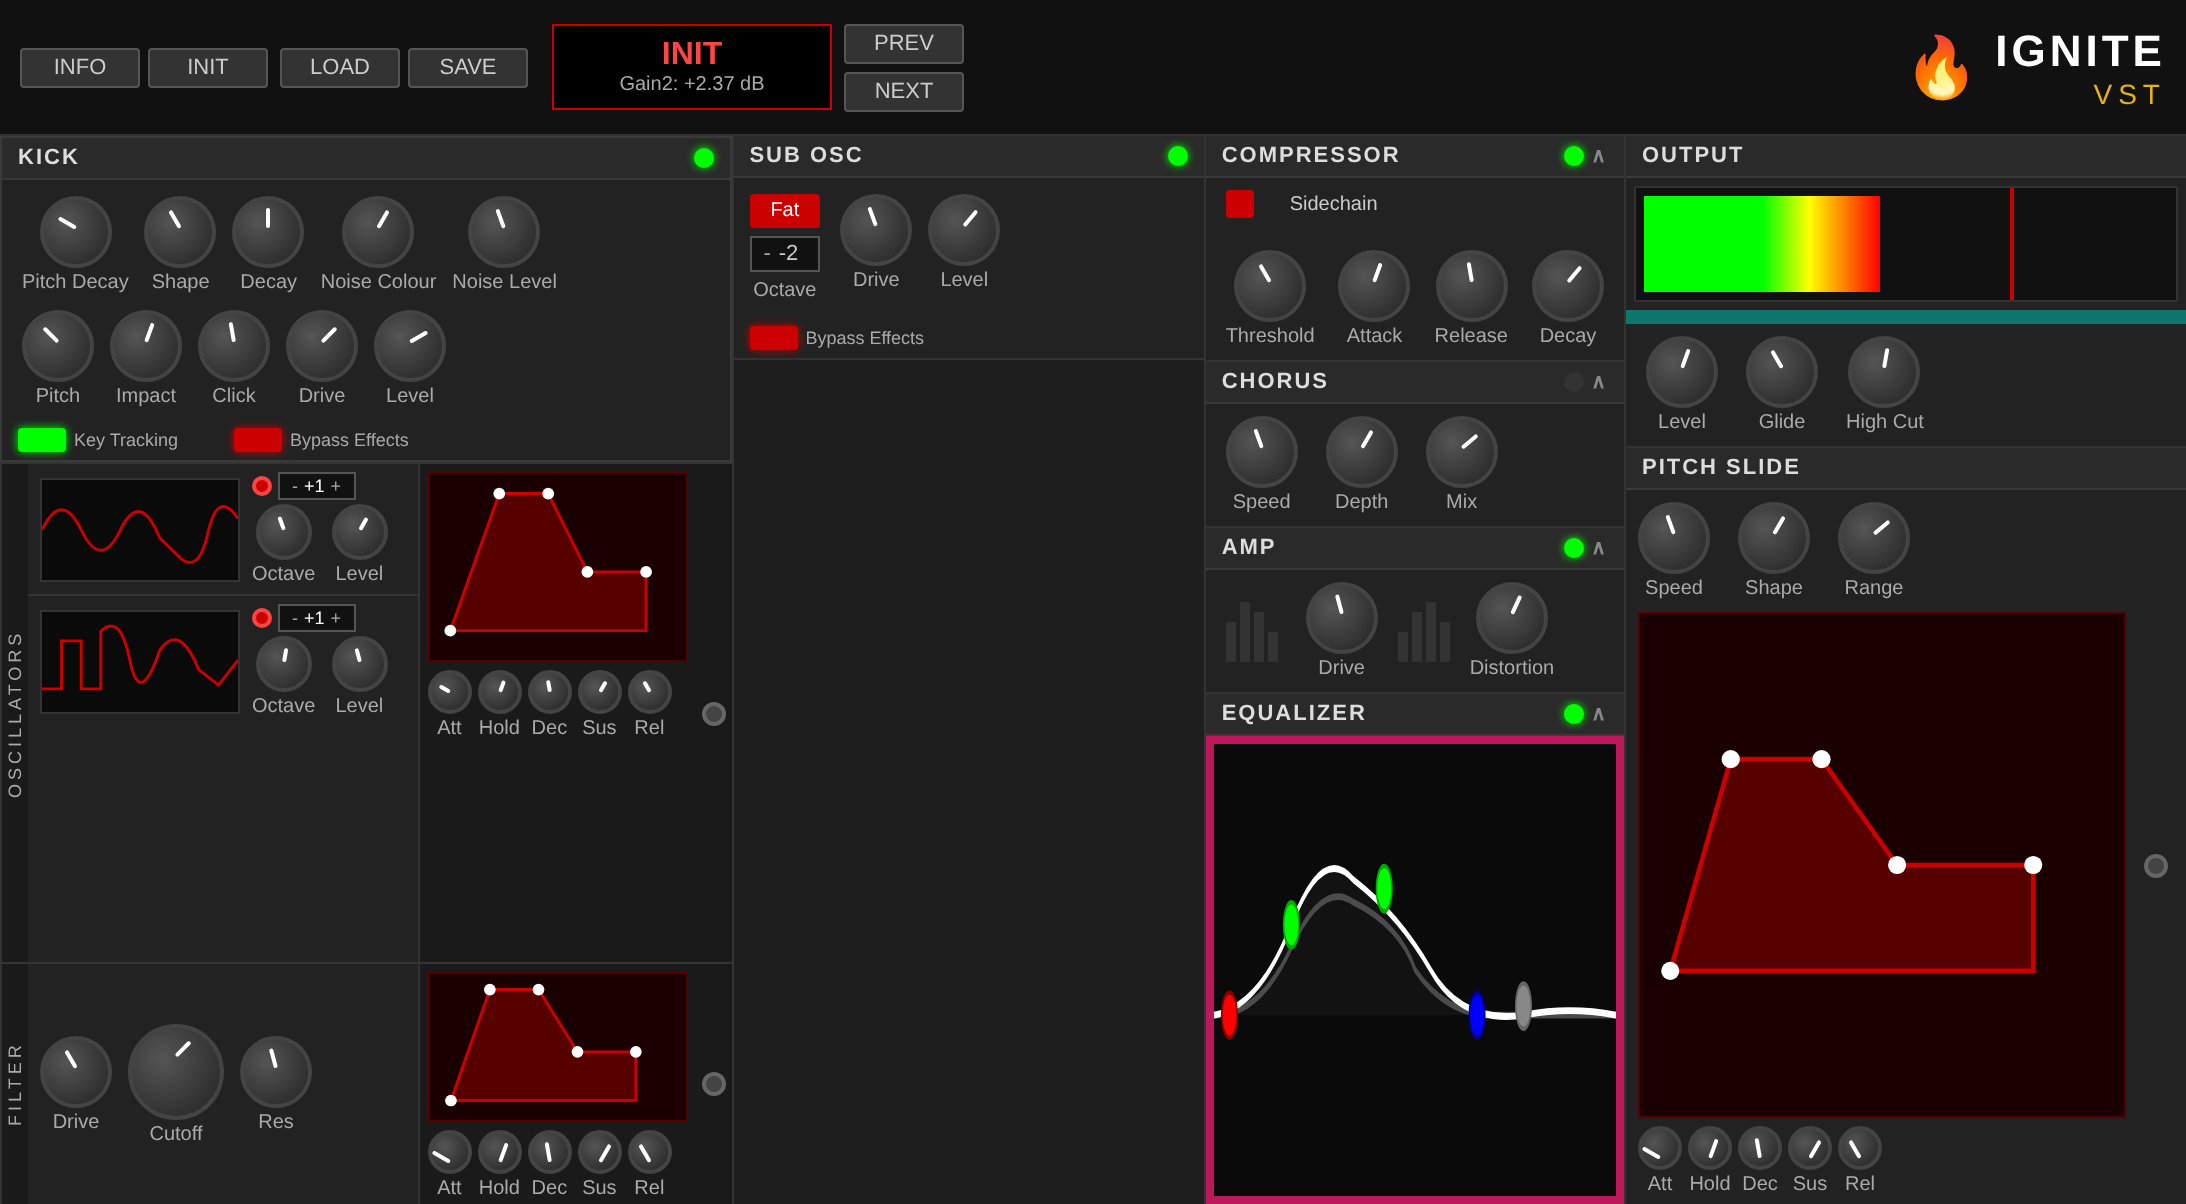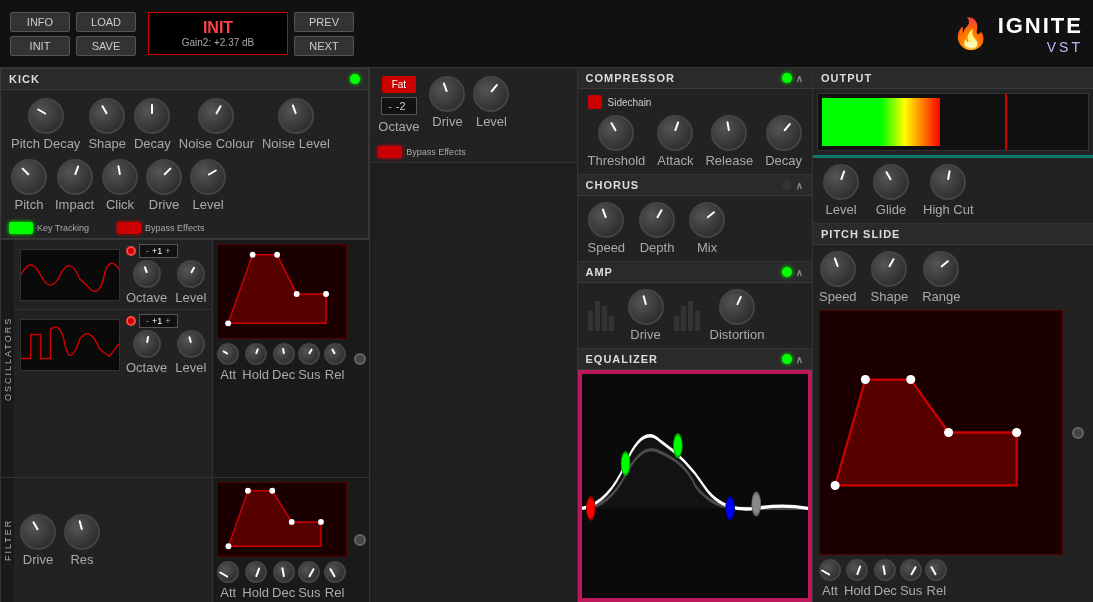--- a/index.html
+++ b/index.html
@@ -29,21 +29,21 @@
     }
     .logo-title {
       font-size: 28px;
       font-weight: 900;
       color: #fff;
       letter-spacing: 2px;
       line-height: 1;
     }
     .header-buttons {
       display: flex;
-      flex-direction: column;
+      flex-direction: row;
       gap: 4px;
       margin-right: 6px;
     }
     .header-btn {
       background: #333;
       border: 1px solid #555;
       color: #ccc;
       padding: 3px 12px;
       font-size: 11px;
       cursor: pointer;
@@ -77,21 +77,21 @@
     .ignite-flame {
       color: #f60;
       font-size: 30px;
     }
     .ignite-text {
       display: flex;
       flex-direction: column;
       align-items: flex-end;
     }
     .ignite-name { font-size: 22px; font-weight: 900; color: #fff; letter-spacing: 2px; }
-    .ignite-vst { font-size: 14px; color: #c4b5fd; letter-spacing: 3px; }
+    .ignite-vst { font-size: 14px; color: #eab308; letter-spacing: 3px; }
 
     
     .main {
       display: flex;
       height: 534px;
     }
 
     
     .panel {
       background: #222;
@@ -147,21 +147,21 @@
       transform-origin: bottom center;
     }
     .knob-small {
       width: 28px;
       height: 28px;
     }
     .knob-small::after {
       height: 7px;
     }
     .knob-label {
-      font-size: 13px;
+      font-size: 10px;
       color: #aaa;
       text-align: center;
       white-space: nowrap;
     }
 
     
     .left-col {
       width: 395px;
       display: flex;
       flex-direction: column;
@@ -496,20 +496,24 @@
       <div style="display:flex;flex:0 0 auto;border-top:1px solid #333;">
         <div class="filter-label-bar">
           <span>FILTER</span>
         </div>
         <div style="display:flex;align-items:center;gap:8px;padding:6px;background:#222;flex:1;">
           <div class="knob-container">
             <div class="knob" style="--rot:-30deg"></div>
             <span class="knob-label">Drive</span>
           </div>
           <div class="knob-container">
+            <div class="knob" style="--rot:45deg;width:48px;height:48px;"></div>
+            <span class="knob-label">Cutoff</span>
+          </div>
+          <div class="knob-container">
             <div class="knob" style="--rot:-15deg"></div>
             <span class="knob-label">Res</span>
           </div>
         </div>
 
         <div style="display:flex;flex-direction:column;background:#1a1a1a;border-left:1px solid #333;">
           <div style="background:#1a0000;border:1px solid #500;width:130px;height:75px;margin:4px;position:relative;">
             <svg width="100%" height="100%" viewBox="0 0 130 75">
               <polygon points="10,65 30,8 55,8 75,40 105,40 105,65" fill="rgba(180,0,0,0.4)" stroke="#c00" stroke-width="1.5"></polygon>
               <circle cx="10" cy="65" r="3" fill="#fff"></circle>
@@ -545,20 +549,24 @@
         <div style="display:flex;align-items:center;justify-content:center;width:18px;background:#1a1a1a;">
           <div class="scroll-dot"></div>
         </div>
       </div>
     </div>
   </div>
 
   <div class="mid-col" style="border-left:1px solid #333;">
 
     <div style="background:#222;border-bottom:1px solid #333;">
+      <div class="panel-header">
+        <span>SUB OSC</span>
+        <div class="panel-led"></div>
+      </div>
       <div style="display:flex;gap:10px;padding:8px;align-items:flex-start;">
         <div style="display:flex;flex-direction:column;align-items:center;gap:4px;">
           <div style="background:#c00;border:none;color:#fff;padding:3px 10px;font-size:10px;cursor:pointer;border-radius:2px;text-align:center;">Fat</div>
           <div style="display:flex;align-items:center;gap:4px;background:#111;border:1px solid #555;padding:2px 6px;font-size:11px;">
             <span style="cursor:pointer;color:#aaa;">-</span>
             <span>-2</span>
             <span style="cursor:pointer;color:#aaa;"></span>
           </div>
           <span class="knob-label">Octave</span>
         </div>
@@ -590,21 +598,21 @@
 
         <div style="background:#222;border-bottom:1px solid #333;">
           <div class="panel-header">
             <span>COMPRESSOR</span>
             <div style="display:flex;align-items:center;gap:4px;">
               <div class="panel-led"></div>
               <span class="panel-chevron">∧</span>
             </div>
           </div>
           <div style="padding:6px 10px;">
-            <div style="display:flex;align-items:center;gap:6px;margin-bottom:6px;">
+            <div style="display:flex;align-items:center;gap:18px;margin-bottom:16px;">
               <div style="width:14px;height:14px;background:#c00;border-radius:2px;"></div>
               <span style="font-size:10px;color:#ccc;">Sidechain</span>
             </div>
             <div style="display:flex;gap:12px;">
               <div class="knob-container">
                 <div class="knob" style="--rot:-30deg"></div>
                 <span class="knob-label">Threshold</span>
               </div>
               <div class="knob-container">
                 <div class="knob" style="--rot:20deg"></div>
@@ -697,21 +705,21 @@
               <circle cx="170" cy="60" r="5" fill="#00f" stroke="#008" stroke-width="1"></circle>
               <circle cx="10" cy="60" r="5" fill="#f00" stroke="#800" stroke-width="1"></circle>
               <circle cx="200" cy="58" r="5" fill="#888" stroke="#666" stroke-width="1"></circle>
             </svg>
           </div>
         </div>
       </div>
 
       <div style="width:280px;display:flex;flex-direction:column;">
 
-        <div style="background:#222;border-bottom:3px solid #0f766e;">
+        <div style="background:#222;border-bottom:7px solid #0f766e;">
           <div class="panel-header">
             <span>OUTPUT</span>
           </div>
           <div style="padding:4px;height:58px;background:#111;margin:4px;border:1px solid #333;position:relative;">
             <div style="position:absolute;top:0;right:30%;width:2px;height:100%;background:#c00;"></div>
             <div style="height:100%;background:linear-gradient(to right,#0f0 0%,#0f0 50%,#ff0 70%,#f00 100%);width:45%;"></div>
           </div>
         </div>
 
         <div style="background:#222;border-bottom:1px solid #333;">

